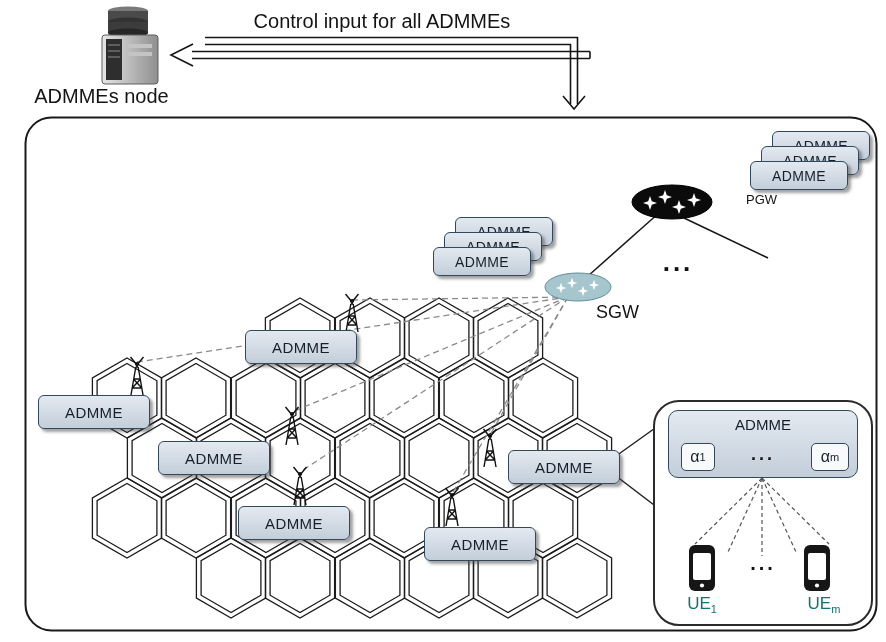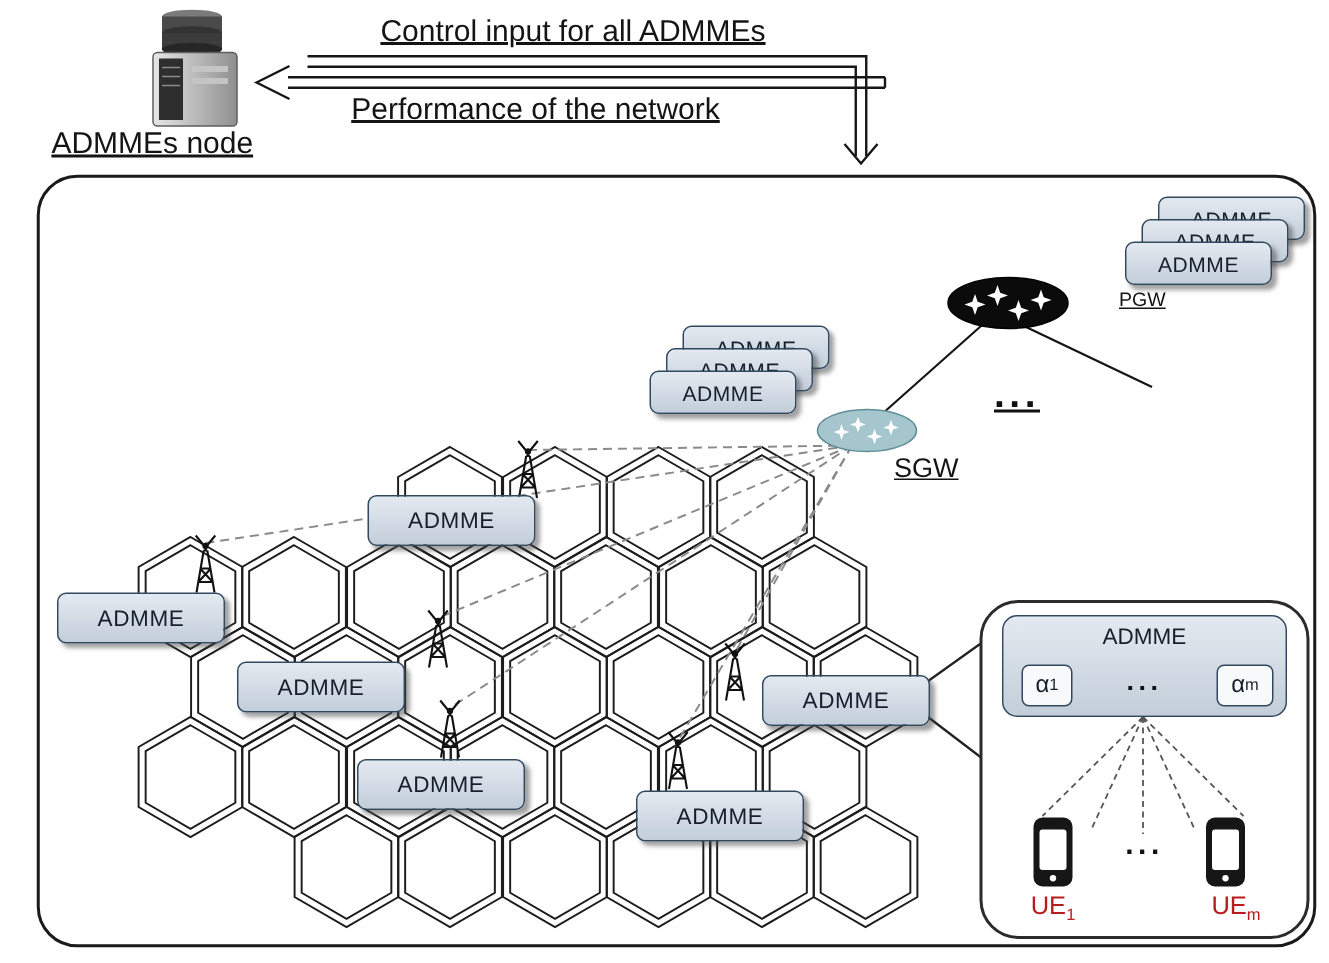--- a/index.html
+++ b/index.html
@@ -1,21 +1,21 @@
 <!DOCTYPE html>
 <html><head>
 <meta charset="utf-8">
 <style>
   html,body{margin:0;padding:0;background:#fff;}
   .canvas{
     position:relative;width:886px;height:642px;background:#fff;overflow:hidden;
     font-family:"Liberation Sans","DejaVu Sans",sans-serif;color:#111;
   }
   .layer{position:absolute;inset:0;z-index:1;}
-  .lbl{position:absolute;font-size:20px;color:#141414;z-index:4;line-height:1.1;text-decoration:underline;}
+  .lbl{position:absolute;font-size:20px;color:#141414;z-index:4;line-height:1.1;}
   .lbl.center{text-align:center;}
   .admme{
     position:absolute;width:110px;height:32px;z-index:3;
     background:linear-gradient(180deg,#e3e9f0,#c3ceda);
     border:1.4px solid #31485f;border-radius:6px;
     box-shadow:3px 3px 3px rgba(70,70,70,.5);
     display:flex;align-items:center;justify-content:center;
     font-size:15px;letter-spacing:.4px;color:#15202b;
   }
   .admme.sm{width:96px;height:27px;font-size:14px;}
@@ -29,21 +29,21 @@
     border:1.4px solid #31485f;border-radius:10px;
   }
   .panel-title{position:absolute;left:0;top:5px;width:100%;text-align:center;font-size:15px;color:#15202b;}
   .alpha-box{
     position:absolute;top:32px;height:26px;background:#f7f9fb;border:1.4px solid #31485f;
     border-radius:5px;display:flex;align-items:center;justify-content:center;
     font-size:16px;color:#15202b;
   }
   .dots{position:absolute;font-weight:bold;color:#111;letter-spacing:3px;text-align:center;}
   sub{font-size:11px;}
-  .ue-lbl{position:absolute;font-size:17px;color:#b91c1c;text-align:center;}
+  .ue-lbl{position:absolute;font-size:17px;color:#0f766e;text-align:center;}
   .fan-svg{position:absolute;inset:0;}
 </style>
 </head>
 <body>
 
 <div class="canvas">
 
   <svg class="layer" width="886" height="642" viewBox="0 0 886 642">
     <defs>
       <linearGradient id="gradTower" x1="0" y1="0" x2="1" y2="0">
@@ -189,21 +189,20 @@
       <use href="#antenna" x="352" y="332"></use>
       <use href="#antenna" x="137" y="395"></use>
       <use href="#antenna" x="292" y="445"></use>
       <use href="#antenna" x="300" y="505"></use>
       <use href="#antenna" x="452" y="526"></use>
       <use href="#antenna" x="490" y="467"></use>
     </g>
   </svg>
 
   <div class="lbl center" style="left:222px;top:10px;width:320px">Control input for all ADMMEs</div>
-  <div class="lbl center" style="left:212px;top:62px;width:290px">Performance of the network</div>
   <div class="lbl center" style="left:24px;top:85px;width:155px">ADMMEs node</div>
 
   <div class="lbl" style="left:746px;top:193px;font-size:13px">PGW</div>
   <div class="lbl" style="left:596px;top:303px;font-size:18px">SGW</div>
   <div class="dots lbl" style="left:636px;top:248px;width:84px;font-size:26px">...</div>
 
   <div class="admme sm" style="left:772px;top:131px">ADMME</div>
   <div class="admme sm" style="left:761px;top:146px">ADMME</div>
   <div class="admme sm" style="left:750px;top:161px">ADMME</div>
 

